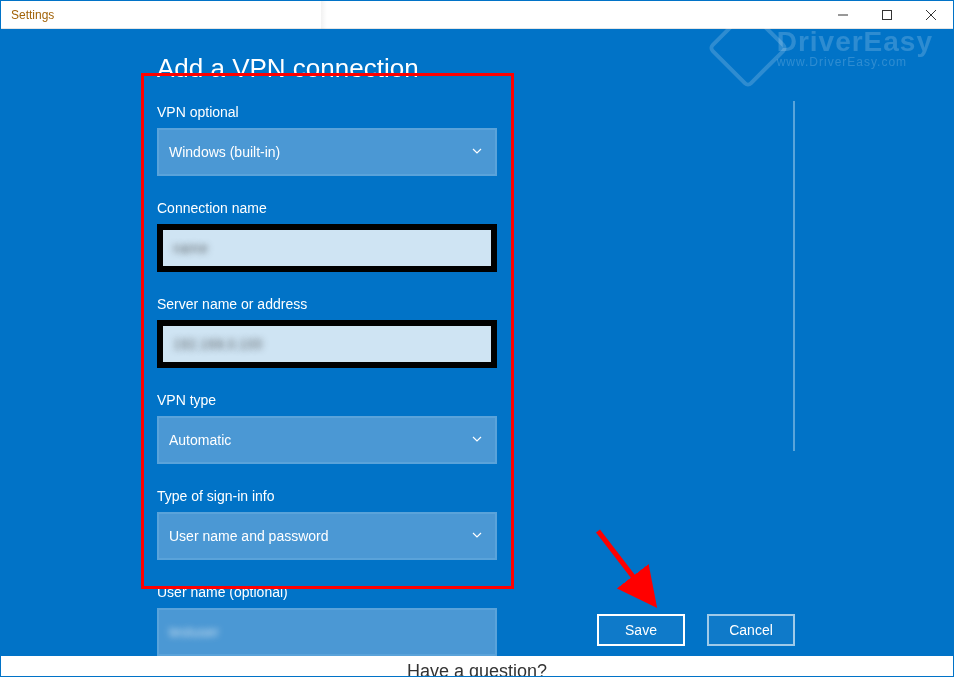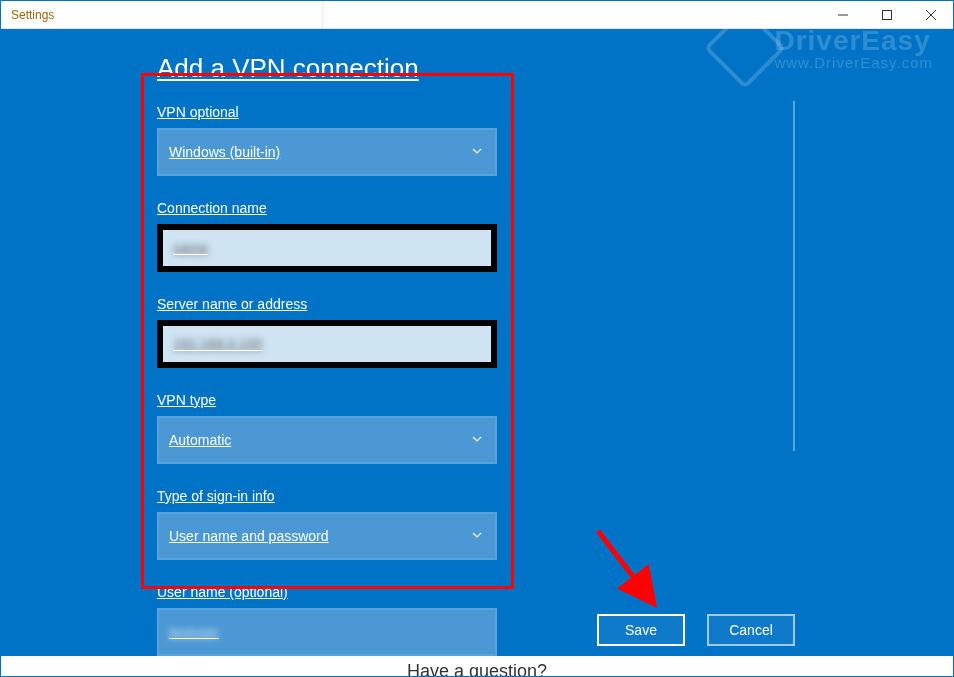--- a/index.html
+++ b/index.html
@@ -55,26 +55,25 @@
   }
   .watermark .cube {
     width: 58px; height: 58px;
     border: 4px solid rgba(255,255,255,0.18);
     transform: rotate(45deg);
     border-radius: 6px;
   }
   .watermark .wm-text { display:flex; flex-direction:column; line-height:1; }
   .watermark .wm-top { font-size: 28px; font-weight:600; letter-spacing:1px;}
   .watermark .wm-top .bold{ font-weight:800;}
-  .watermark .wm-sub { font-size: 15px; letter-spacing:1px;}
+  .watermark .wm-sub { font-size: 12px; letter-spacing:1px;}
   .content {
     padding: 24px 0 0 156px;
     flex: 1;
     position: relative;
-    text-decoration: underline;
   }
   h1 {
     font-size: 26px;
     font-weight: 400;
     margin-bottom: 20px;
   }
   .red-box {
     position: absolute;
     left: 140px;
     top: 44px;

